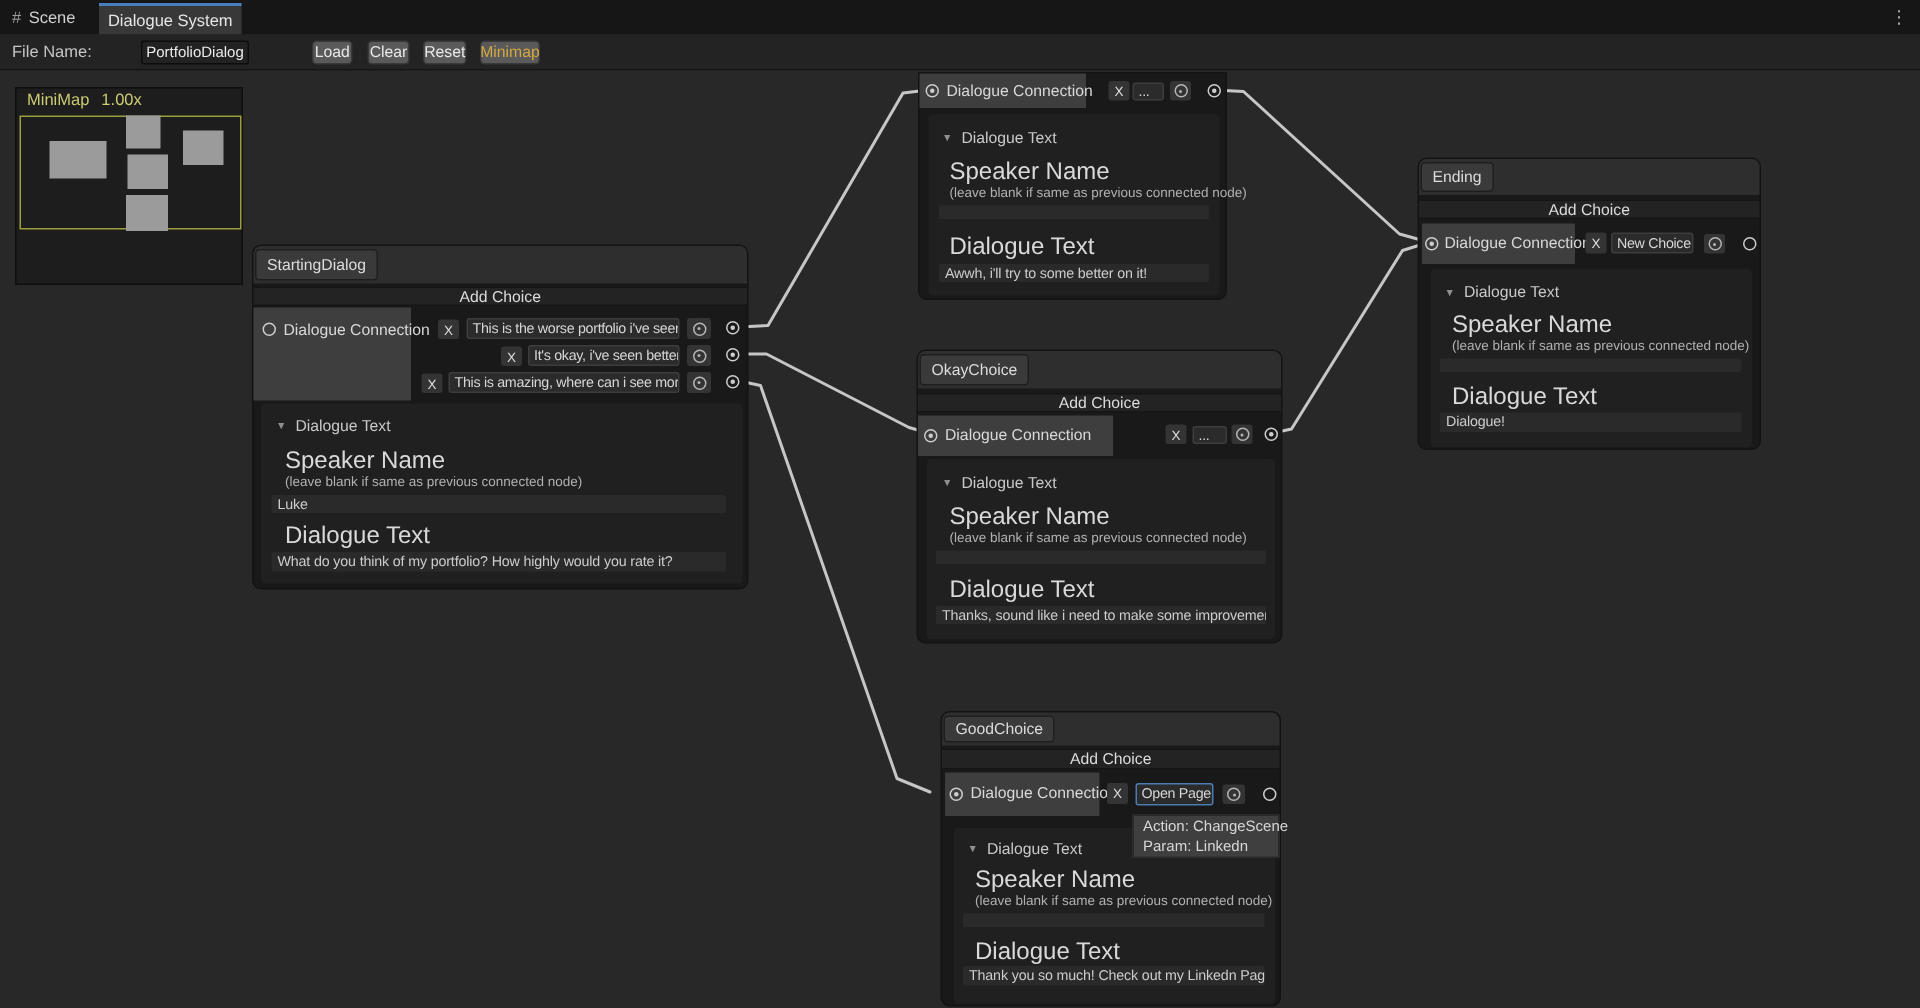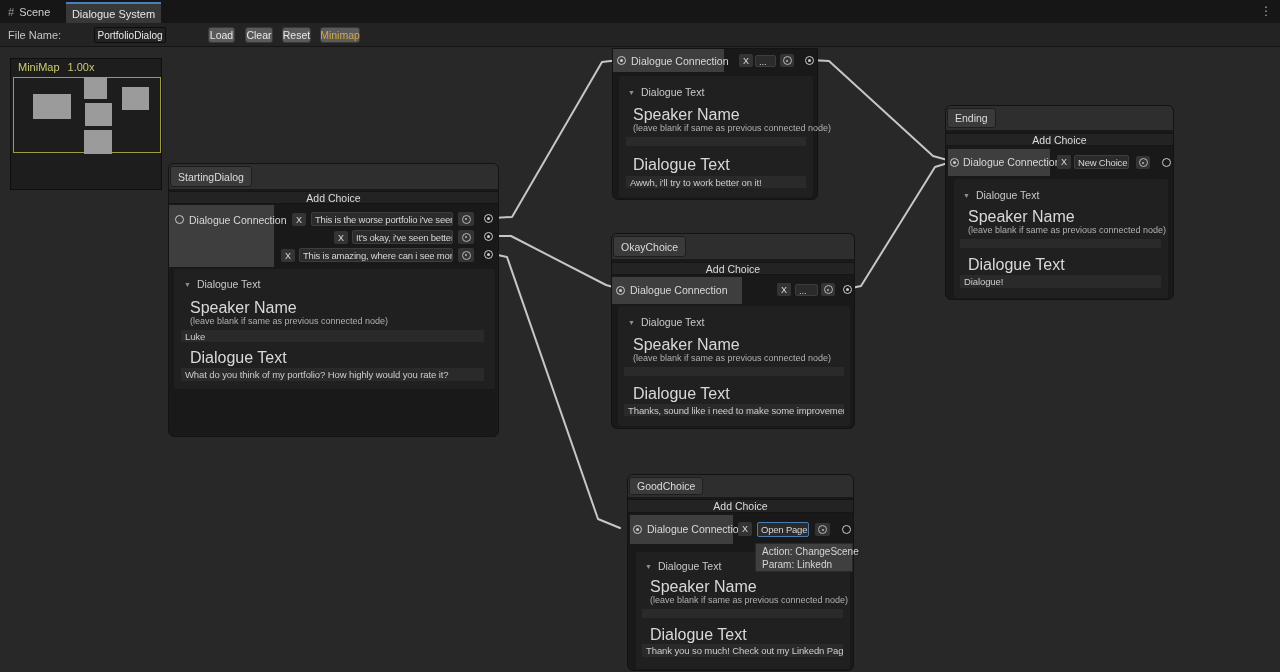--- a/index.html
+++ b/index.html
@@ -116,21 +116,21 @@
         <span>1.00x</span>
       </div>
       <div id="minimap-viewport"></div>
       <div class="mm-node" style="left:22px;top:35px;width:38px;height:25px;"></div>
       <div class="mm-node" style="left:73px;top:18px;width:23px;height:22px;"></div>
       <div class="mm-node" style="left:111px;top:28px;width:27px;height:23px;"></div>
       <div class="mm-node" style="left:74px;top:44px;width:27px;height:23px;"></div>
       <div class="mm-node" style="left:73px;top:71px;width:28px;height:24px;"></div>
     </div>
 
-    <div class="node" style="left:168px;top:116px;width:331px;height:274px;">
+    <div class="node" style="left:168px;top:116px;width:331px;height:230px;">
       <div class="titlebar" style="height:25px;"></div>
       <div class="title-tab" style="height:21px;">StartingDialog</div>
       <div class="addchoice" style="top:27px;height:13px;">Add Choice</div>
       <div class="dcbox" style="left:0;top:41px;width:105px;height:62px;"></div>
       <span class="port" style="left:6px;top:51px;"></span>
       <span class="dclabel" style="left:20px;top:50px;">Dialogue Connection</span>
 
       <div class="xbtn" style="left:123px;top:49px;width:14px;height:13px;">X</div>
       <div class="fld" style="left:142px;top:48px;width:142px;height:14px;">This is the worse portfolio i've seen</div>
       <div class="gearbtn" style="left:289px;top:48px;width:16px;height:14px;"></div>
@@ -170,21 +170,21 @@
 
       <div class="body" style="left:6px;top:27px;width:194px;height:121px;">
         <div class="fold" style="left:9px;top:10px;">
           <span class="tri">▼</span>
           <span>Dialogue Text</span>
         </div>
         <div class="h1" style="left:14px;top:30px;">Speaker Name</div>
         <div class="hint" style="left:14px;top:47px;">(leave blank if same as previous connected node)</div>
         <div class="linefld" style="left:7px;top:61px;width:180px;height:9px;"></div>
         <div class="h1" style="left:14px;top:80px;">Dialogue Text</div>
-        <div class="textfld" style="left:7px;top:100px;width:180px;height:12px;">Awwh, i'll try to work better on it!</div>
+        <div class="textfld" style="left:7px;top:100px;width:180px;height:12px;">Awwh, i'll try to some better on it!</div>
       </div>
     </div>
 
     <div class="node" style="left:611px;top:186px;width:244px;height:196px;">
       <div class="titlebar" style="height:25px;"></div>
       <div class="title-tab" style="height:21px;">OkayChoice</div>
       <div class="addchoice" style="top:28px;height:13px;">Add Choice</div>
       <div class="dcbox" style="left:0;top:43px;width:130px;height:27px;"></div>
       <span class="port filled" style="left:4px;top:52px;"></span>
       <span class="dclabel" style="left:18px;top:50px;">Dialogue Connection</span>

